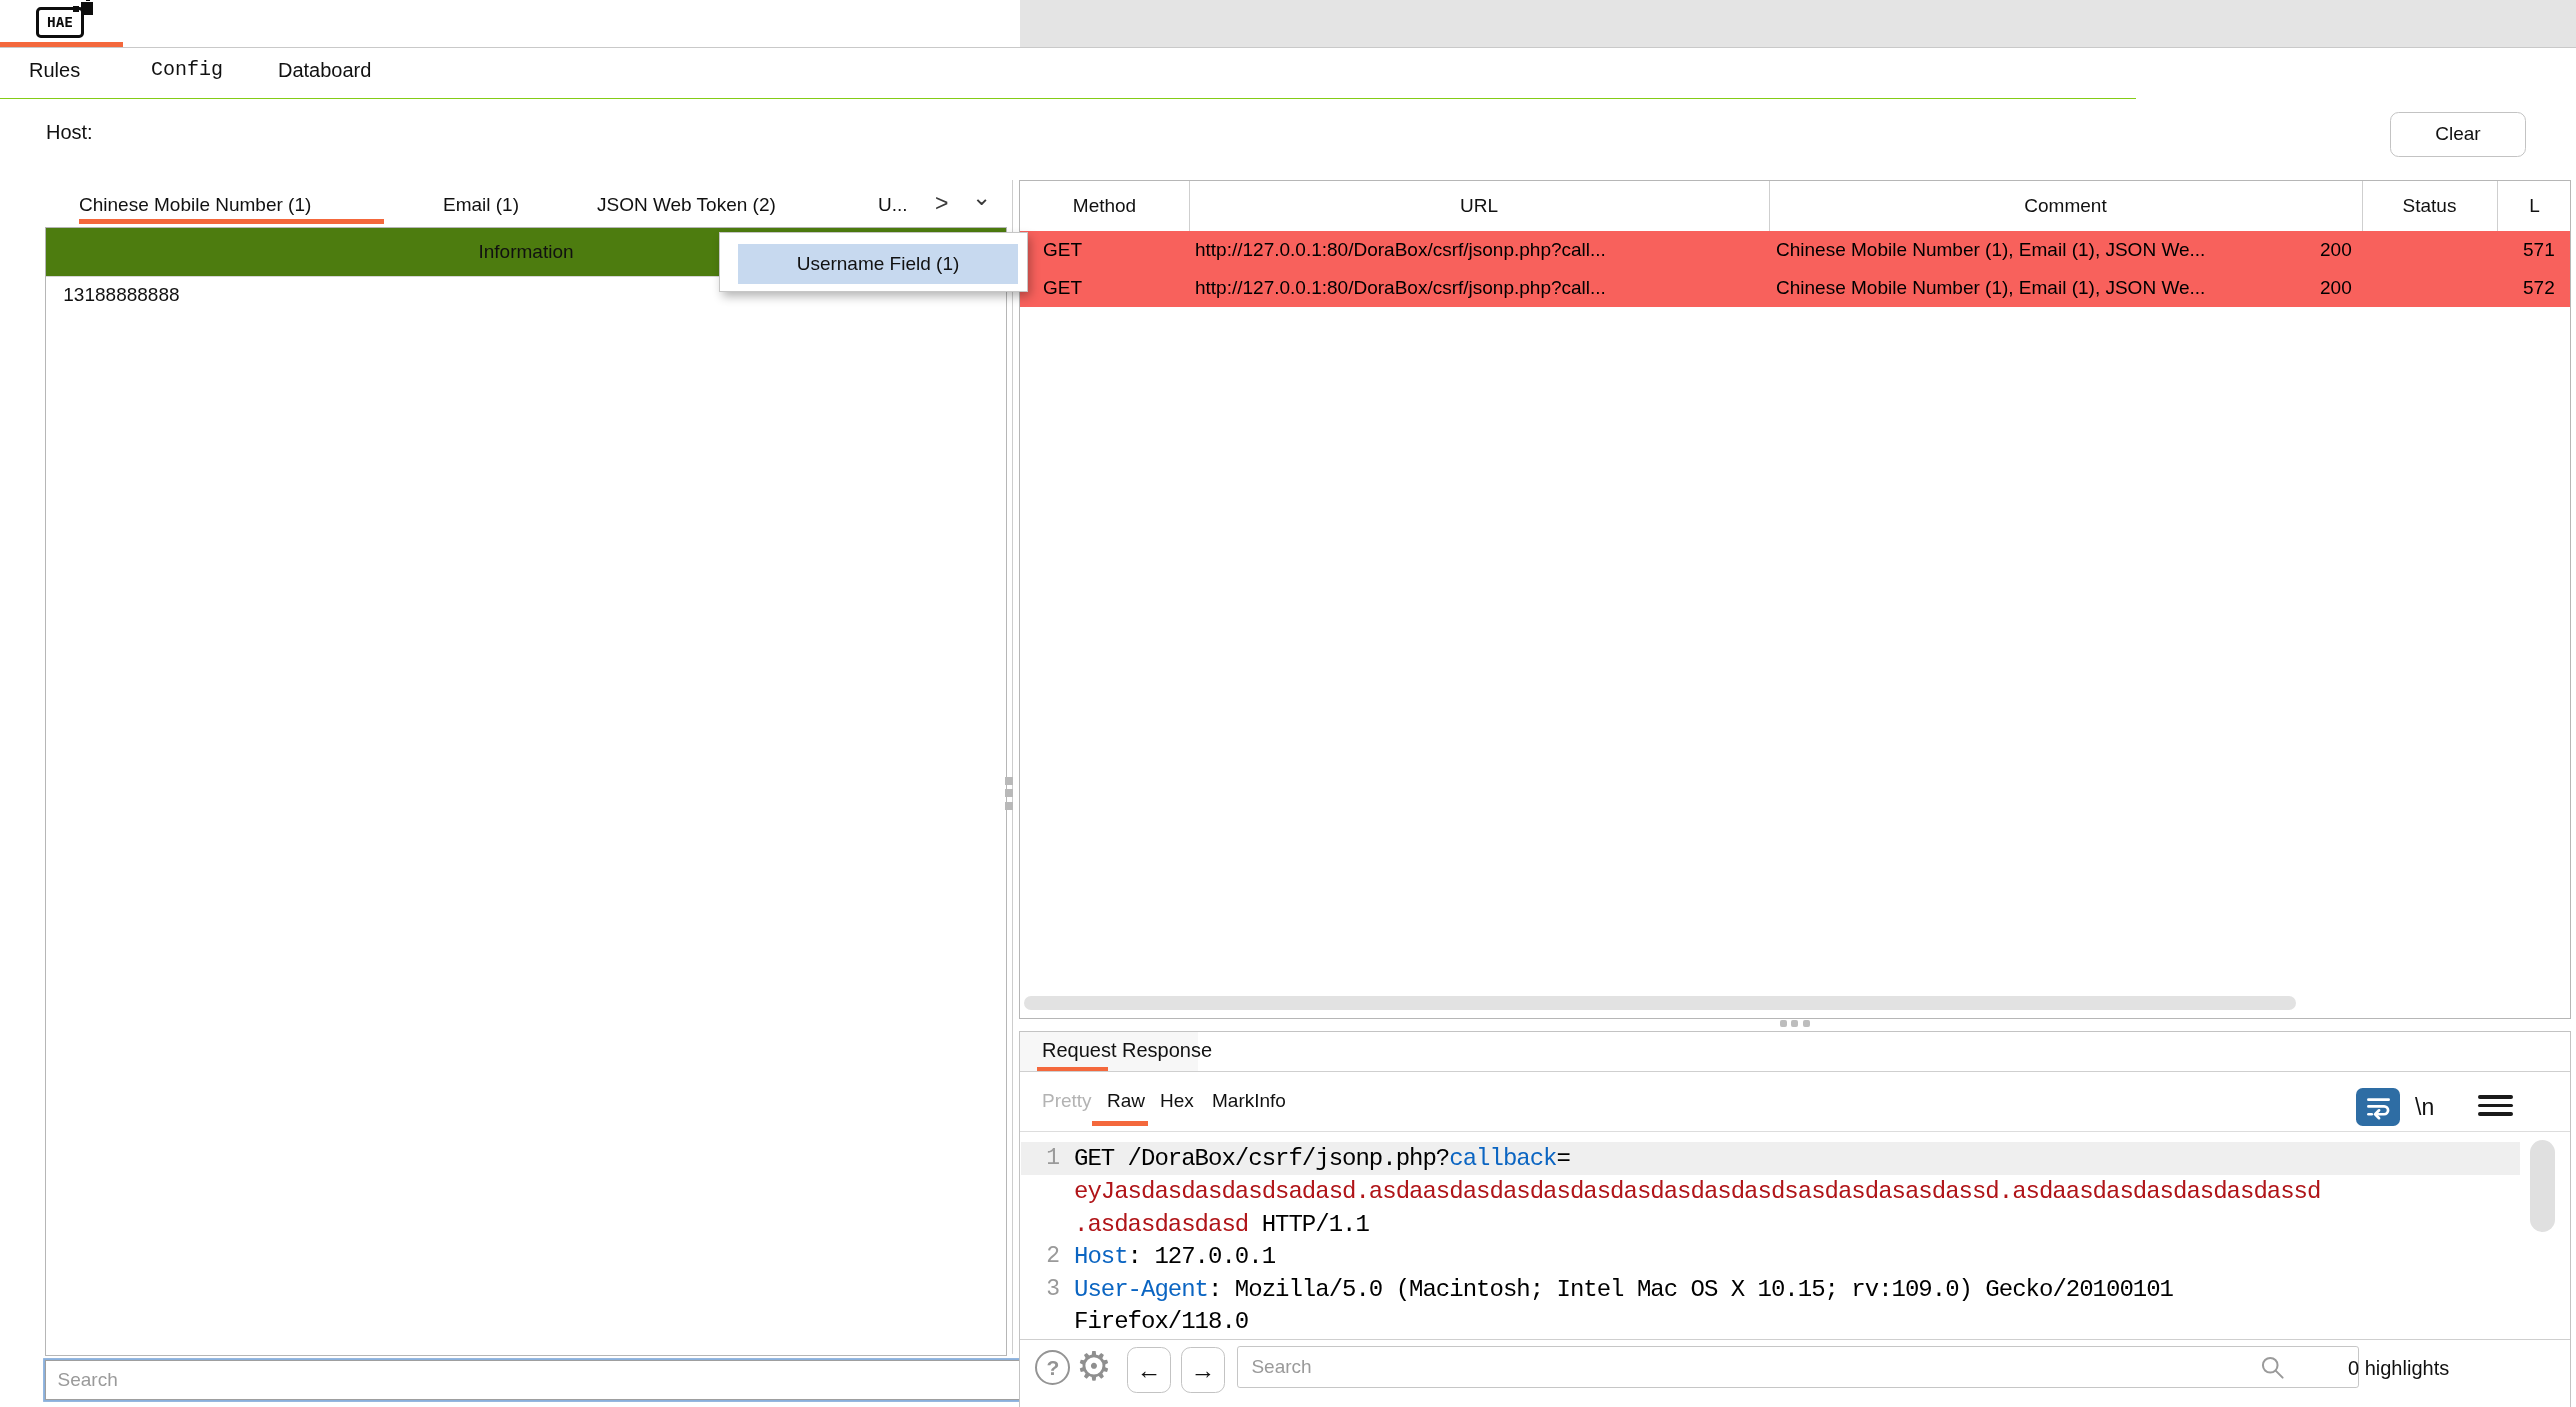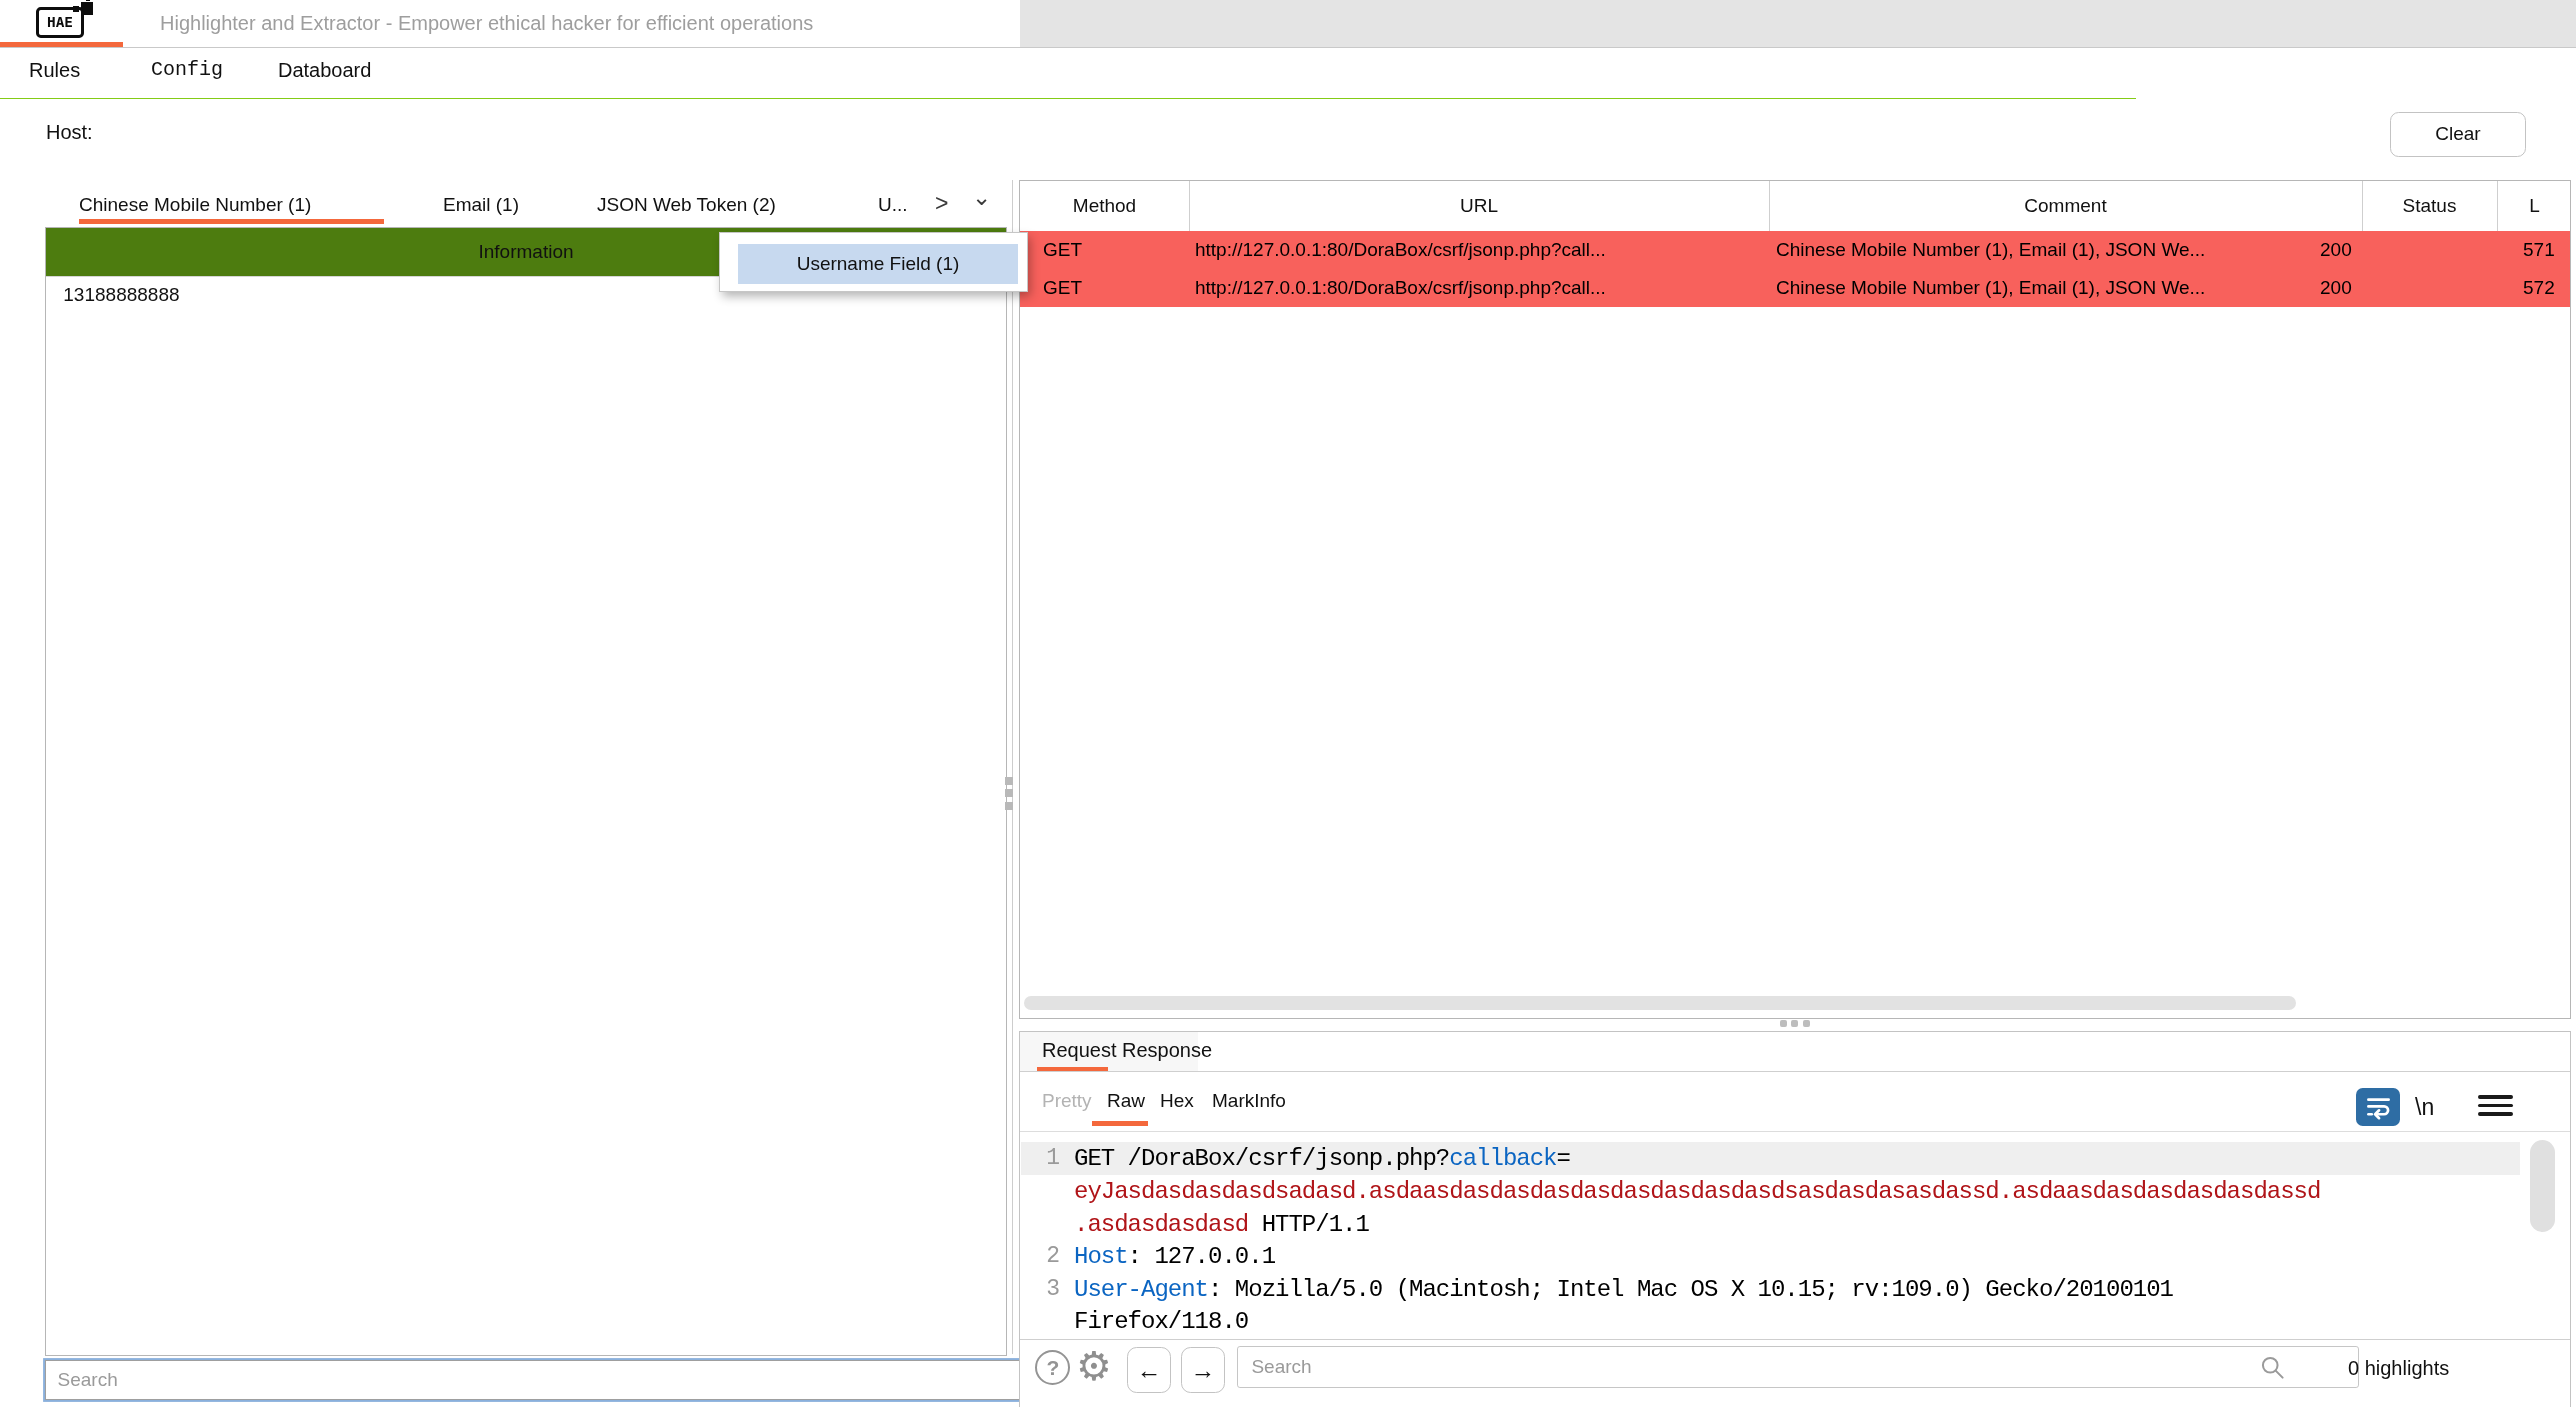--- a/index.html
+++ b/index.html
@@ -122,21 +122,20 @@
 </style>
 </head>
 <body>
 
 <div id="topbar" class="abs">
   <div id="topbar-gray" class="abs"></div>
   <div id="logo" class="abs">HAE</div>
   <div class="logo-px abs" id="logo-sq1"></div>
   <div class="logo-px abs" id="logo-sq2"></div>
   <div class="logo-px abs" id="logo-sq3"></div>
-  <div id="app-title" class="abs">Highlighter and Extractor - Empower ethical hacker for efficient operations</div>
   <div id="top-underline" class="abs"></div>
 </div>
 
 <div id="navrow" class="abs">
   <div id="nav-tabs">
       <div class="nav-tab abs" style="left: 29px;">Rules</div>
       <div class="nav-tab abs" style="left: 151px; font-family: Liberation Mono, monospace;">Config</div>
       <div class="nav-tab abs" style="left: 278px;">Databoard</div>
     </div>
   <div id="nav-underline" class="abs"></div>

